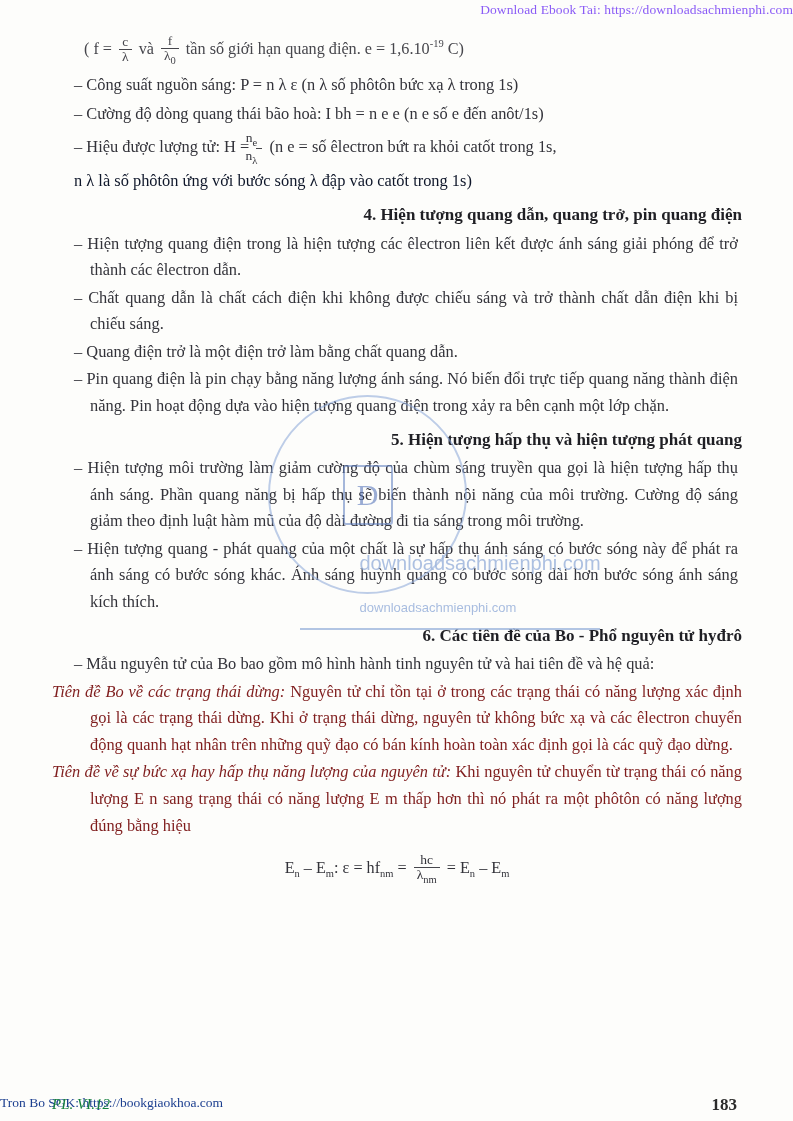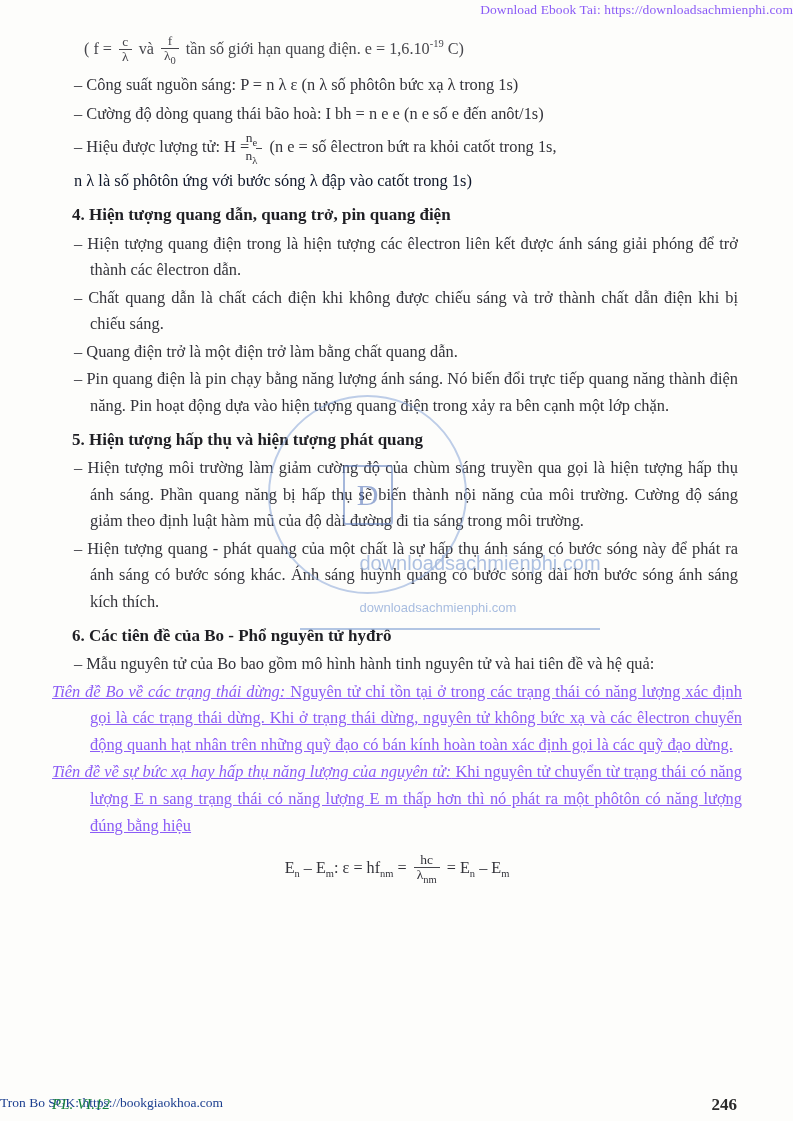--- a/index.html
+++ b/index.html
@@ -106,36 +106,36 @@
     padding-left: 22px;
     color: #0f172a;
   }
 
   .heading {
     margin: 6px 0 2px 0;
     padding-left: 20px;
     font-weight: bold;
     font-size: 17px;
     color: #1f1f24;
+    text-align: right;
   }
 
   .para {
     margin: 0 4px 1px 0;
     padding-left: 38px;
     text-indent: -16px;
     text-align: justify;
     color: #33333a;
   }
   .para-hang {
     margin: 0 0 1px 0;
     padding-left: 38px;
     text-indent: -38px;
     text-align: justify;
-    color: #8b5cf6;
-    text-decoration: underline;
+    color: #7f1d1d;
   }
   .ital { font-style: italic; }
 
   .formula-block {
     margin-top: 14px;
     text-align: center;
     font-size: 16.2px;
     color: #33333a;
   }
   .formula-block .frac { font-size: 13.5px; }
@@ -285,15 +285,15 @@
 
   <div class="stamp">
     <div class="stamp-inner">D</div>
   </div>
   <div class="wm-text">downloadsachmienphi.com</div>
   <div class="wm-text2">downloadsachmienphi.com</div>
   <div class="wm-strike"></div>
 
   <div class="bottom-banner">Tron Bo SGK: https://bookgiaokhoa.com</div>
   <div class="footer-left">PL. VI.12</div>
-  <div class="footer-right">246</div>
+  <div class="footer-right">183</div>
 
 </div>
 
 </body></html>

